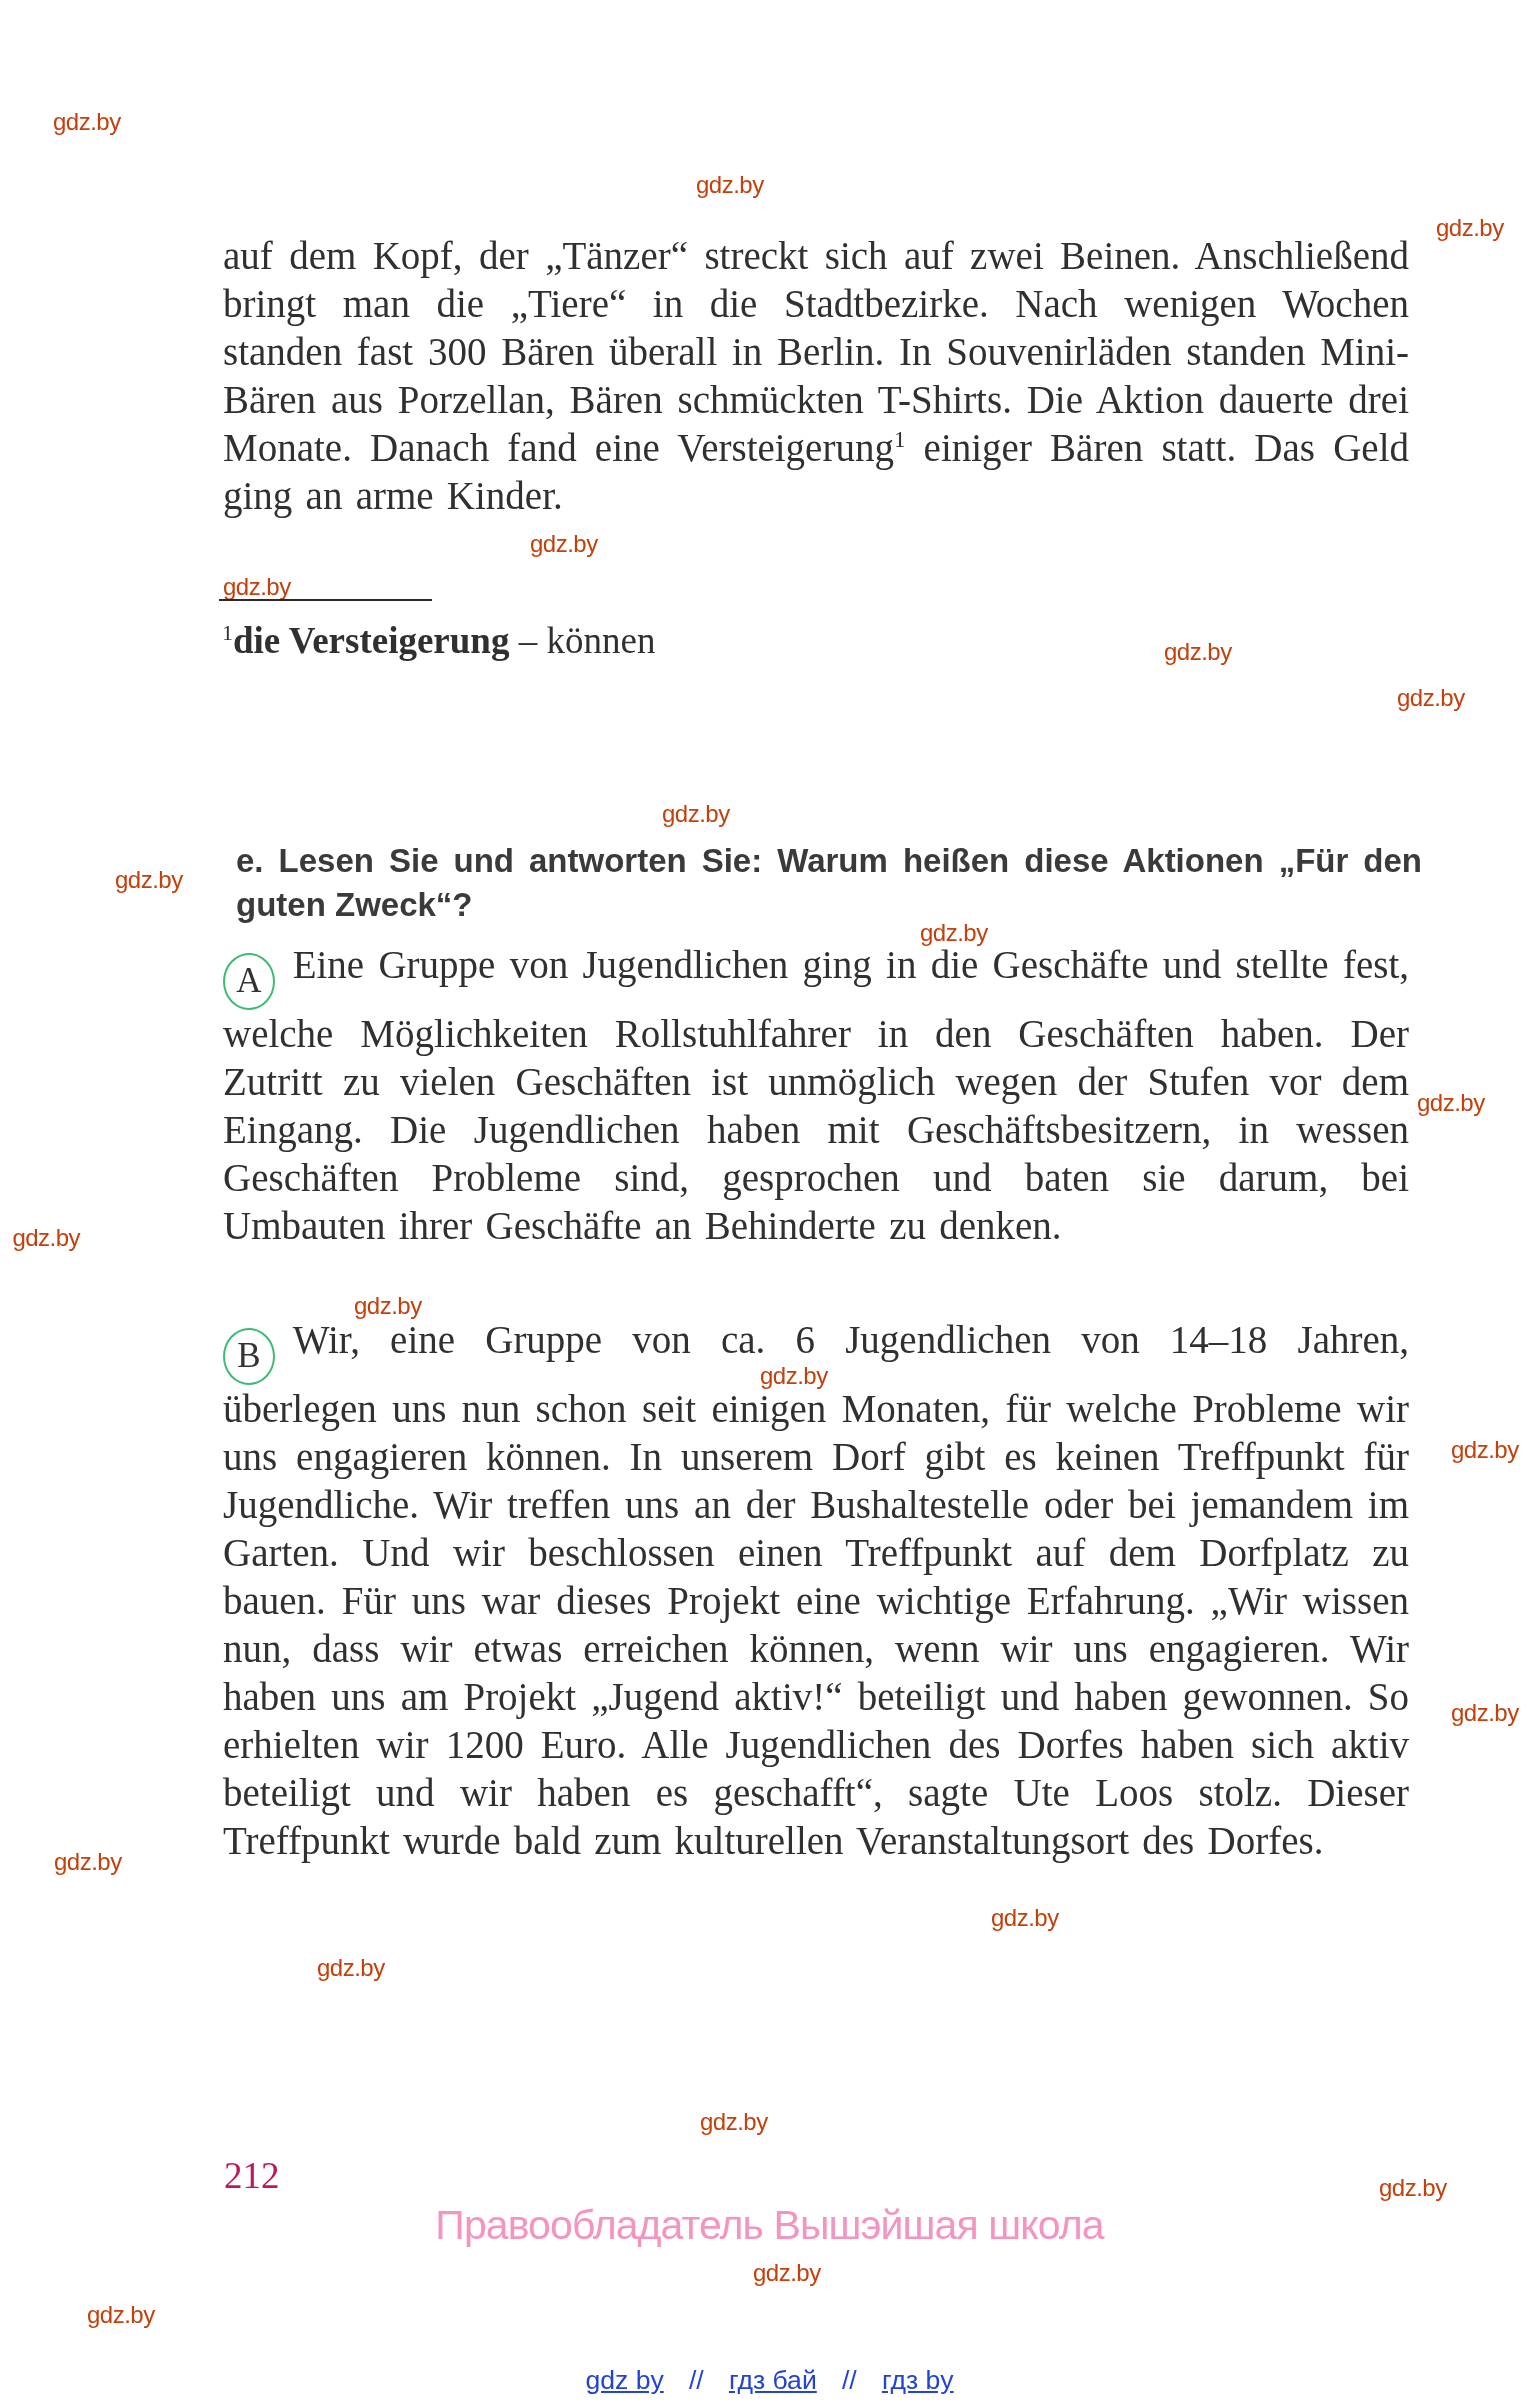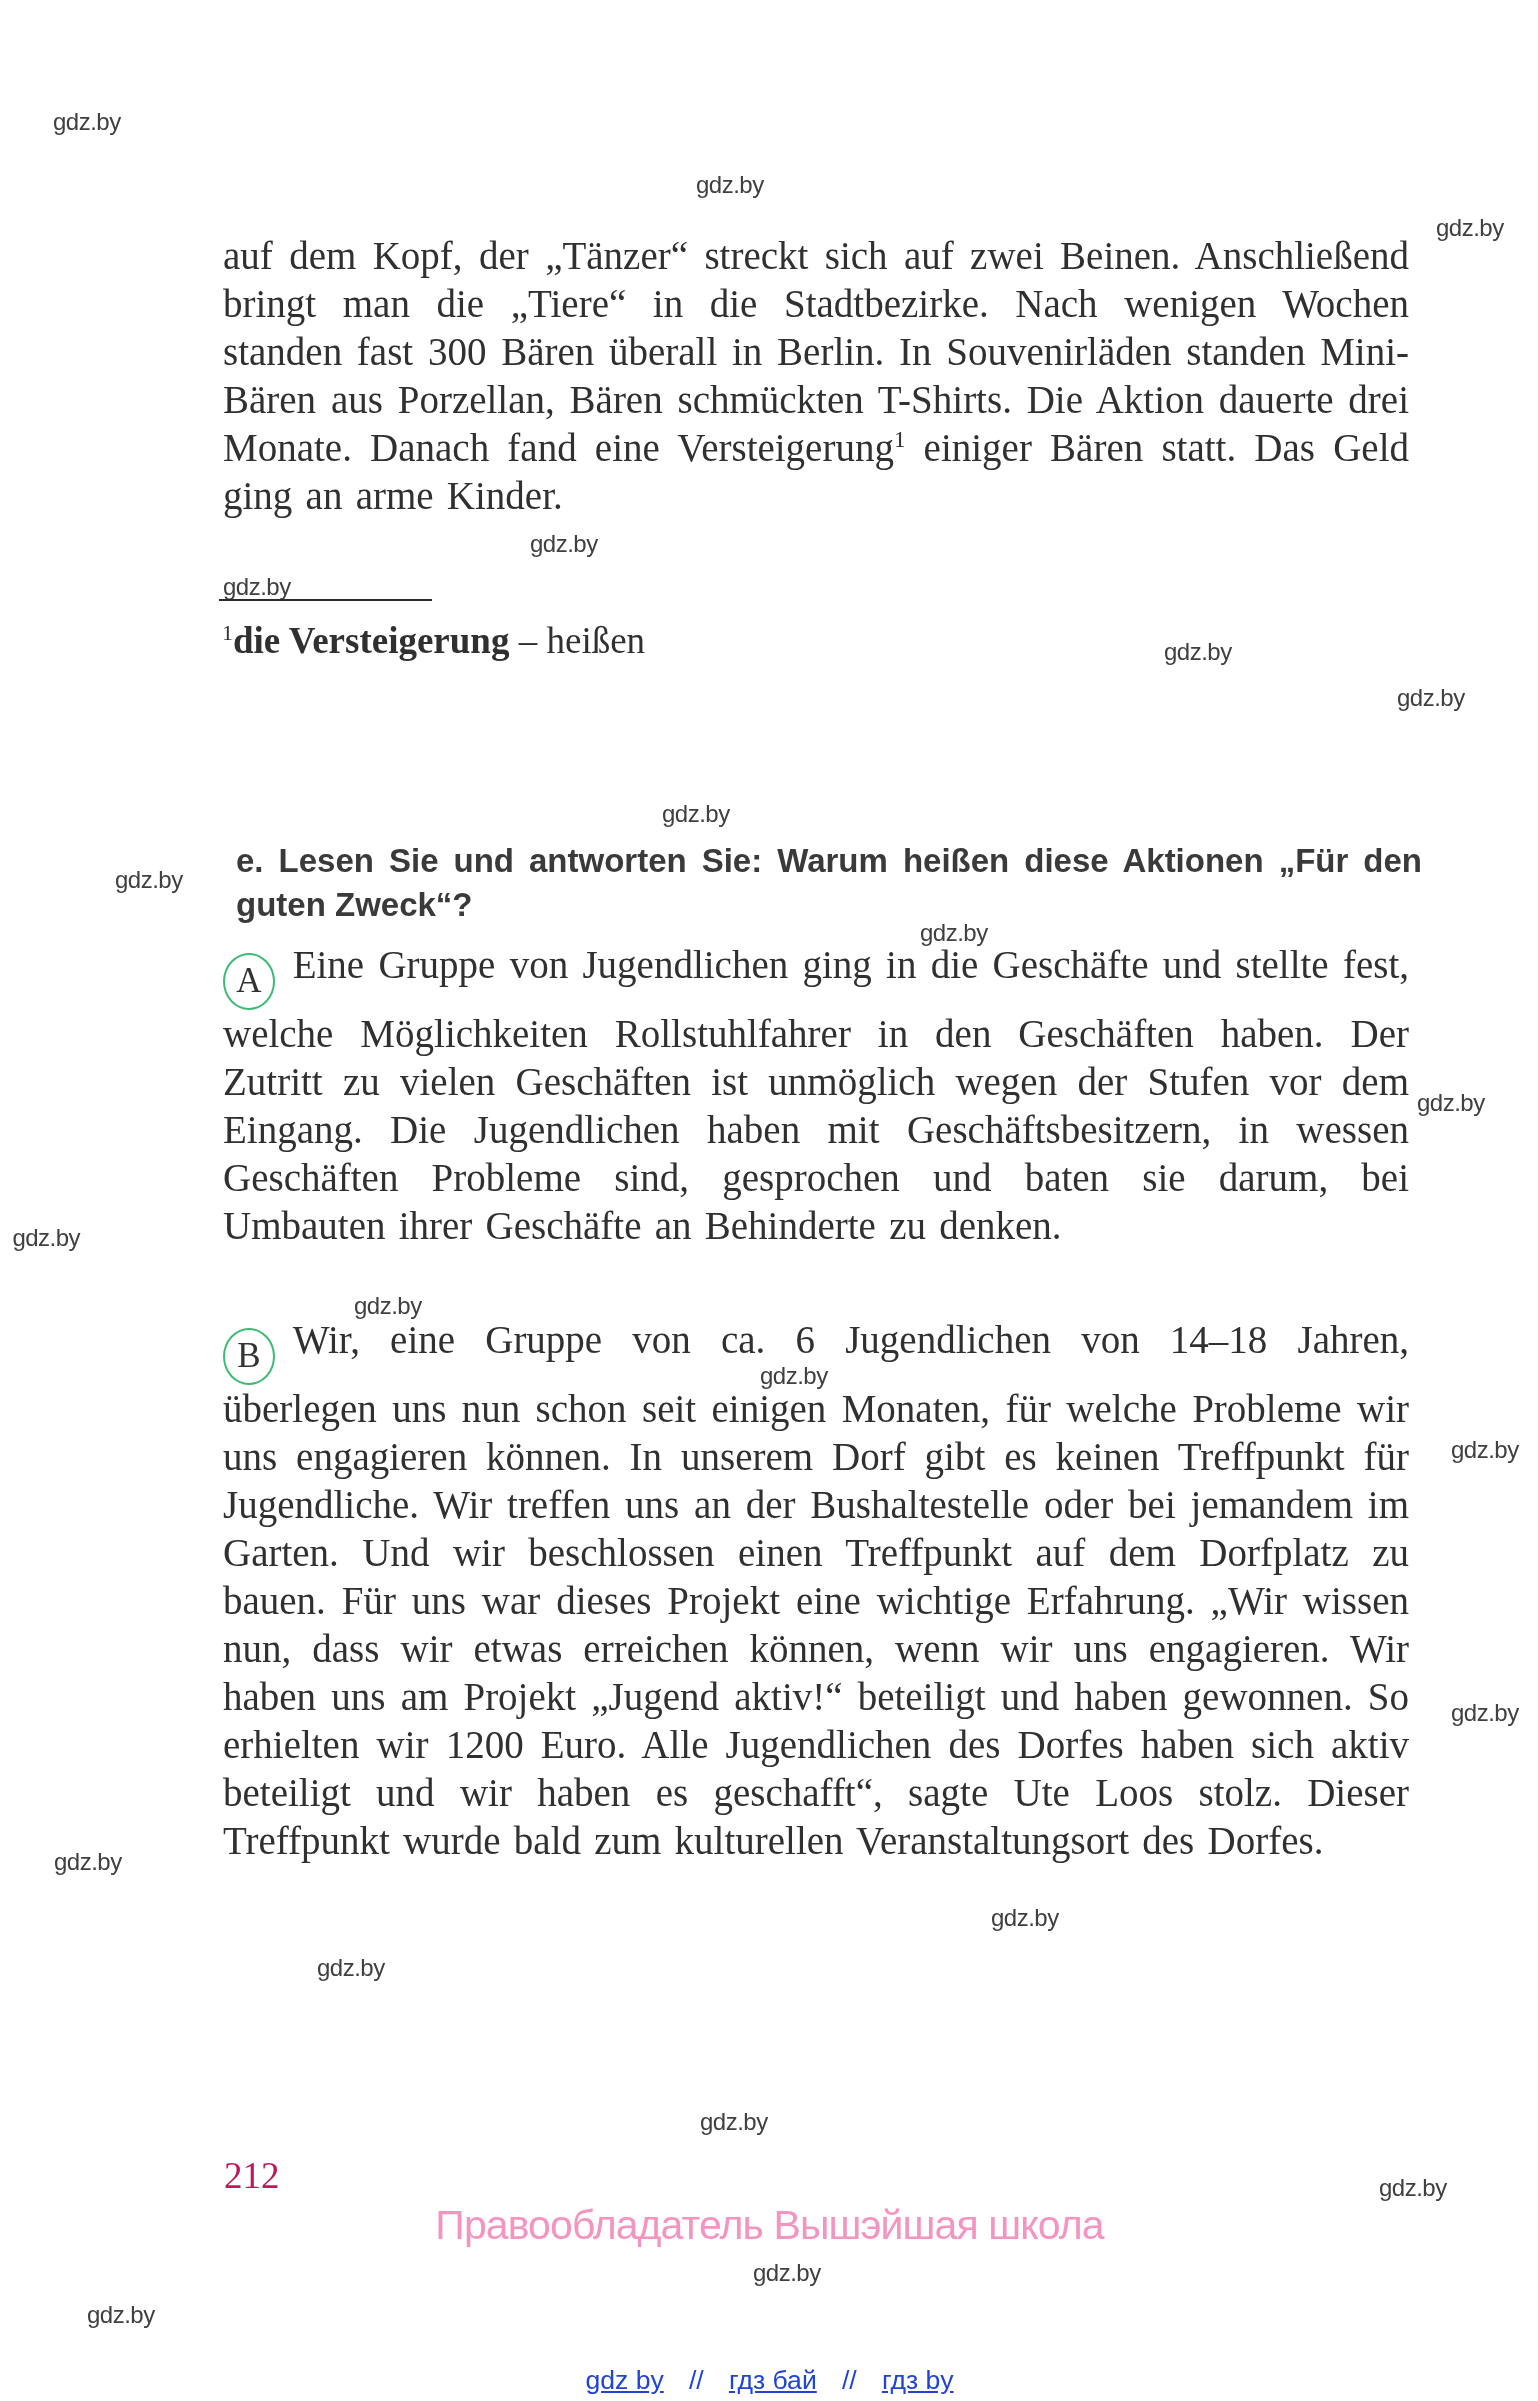--- a/index.html
+++ b/index.html
@@ -5,21 +5,21 @@
   html,body{margin:0;padding:0;background:#ffffff;}
   #page{position:relative;width:1539px;height:2401px;background:#ffffff;overflow:hidden;
         font-family:"Liberation Serif","DejaVu Serif",serif;color:#2e2e2e;}
 
   
   .top-note{position:absolute;top:5.3px;left:0;width:100%;text-align:center;
             font-family:"Liberation Sans",sans-serif;font-size:25px;letter-spacing:-0.4px;}
 
   
   .wm{position:absolute;font-family:"Liberation Sans",sans-serif;font-size:24px;
-      letter-spacing:-0.5px;color:#404040;white-space:nowrap;}
+      letter-spacing:-0.5px;color:#c2410c;white-space:nowrap;}
 
   
   .serif-par{position:absolute;left:223px;width:1186px;font-size:39px;line-height:48px;
              text-align:justify;word-spacing:3.5px;color:#303030;}
   .serif-par sup{font-size:23px;line-height:0;}
 
   
   .footnote-rule{position:absolute;left:219px;top:599px;width:213px;height:1.8px;background:#2a2a2a;}
   .footnote{position:absolute;left:222px;top:619px;font-size:37px;color:#303030;white-space:nowrap;}
   .footnote sup{font-size:22px;vertical-align:super;line-height:0;}
@@ -80,21 +80,21 @@
       <span class="wm" style="left: 317px; top: 1954px;">gdz.by</span>
       <span class="wm" style="left: 700px; top: 2108px;">gdz.by</span>
       <span class="wm" style="left: 1379px; top: 2174px;">gdz.by</span>
       <span class="wm" style="left: 753px; top: 2259px;">gdz.by</span>
       <span class="wm" style="left: 87px; top: 2301px;">gdz.by</span>
     </div>
 
   <p class="serif-par" style="top:232px;margin:0;"><span>auf dem Kopf, der „Tänzer“ streckt sich auf zwei Beinen. Anschließend bringt man die „Tiere“ in die Stadtbezirke. Nach wenigen Wochen standen fast 300 Bären überall in Berlin. In Souvenirläden standen Mini-Bären aus Porzellan, Bären schmückten T-Shirts. Die Aktion dauerte drei Monate. Danach fand eine Versteigerung</span><sup>1</sup><span> einiger Bären statt. Das Geld ging an arme Kinder.</span></p>
 
   <div class="footnote-rule"></div>
-  <div class="footnote"><sup>1</sup><b>die Versteigerung</b><span> – heißen</span></div>
+  <div class="footnote"><sup>1</sup><b>die Versteigerung</b><span> – können</span></div>
 
   <p class="task" style="top:826px;margin:13px;">e. Lesen Sie und antworten Sie: Warum heißen diese Aktionen „Für den guten Zweck“?</p>
 
   <p class="serif-par" style="top:941px;margin:0;"><span class="circ">A</span><span>Eine Gruppe von Jugendlichen ging in die Geschäfte und stellte fest, welche Möglichkeiten Rollstuhlfahrer in den Geschäften haben. Der Zutritt zu vielen Geschäften ist unmöglich wegen der Stufen vor dem Eingang. Die Jugendlichen haben mit Geschäftsbesitzern, in wessen Geschäften Probleme sind, gesprochen und baten sie darum, bei Umbauten ihrer Geschäfte an Behinderte zu denken.</span></p>
 
   <p class="serif-par" style="top:1316px;margin:0;"><span class="circ">B</span><span>Wir, eine Gruppe von ca. 6 Jugendlichen von 14–18 Jahren, überlegen uns nun schon seit einigen Monaten, für welche Probleme wir uns engagieren können. In unserem Dorf gibt es keinen Treffpunkt für Jugendliche. Wir treffen uns an der Bushaltestelle oder bei jemandem im Garten. Und wir beschlossen einen Treffpunkt auf dem Dorfplatz zu bauen. Für uns war dieses Projekt eine wichtige Erfahrung. „Wir wissen nun, dass wir etwas erreichen können, wenn wir uns engagieren. Wir haben uns am Projekt „Jugend aktiv!“ beteiligt und haben gewonnen. So erhielten wir 1200 Euro. Alle Jugendlichen des Dorfes haben sich aktiv beteiligt und wir haben es geschafft“, sagte Ute Loos stolz. Dieser Treffpunkt wurde bald zum kulturellen Veranstaltungsort des Dorfes.</span></p>
 
 
   <div class="page-num">212</div>
 

